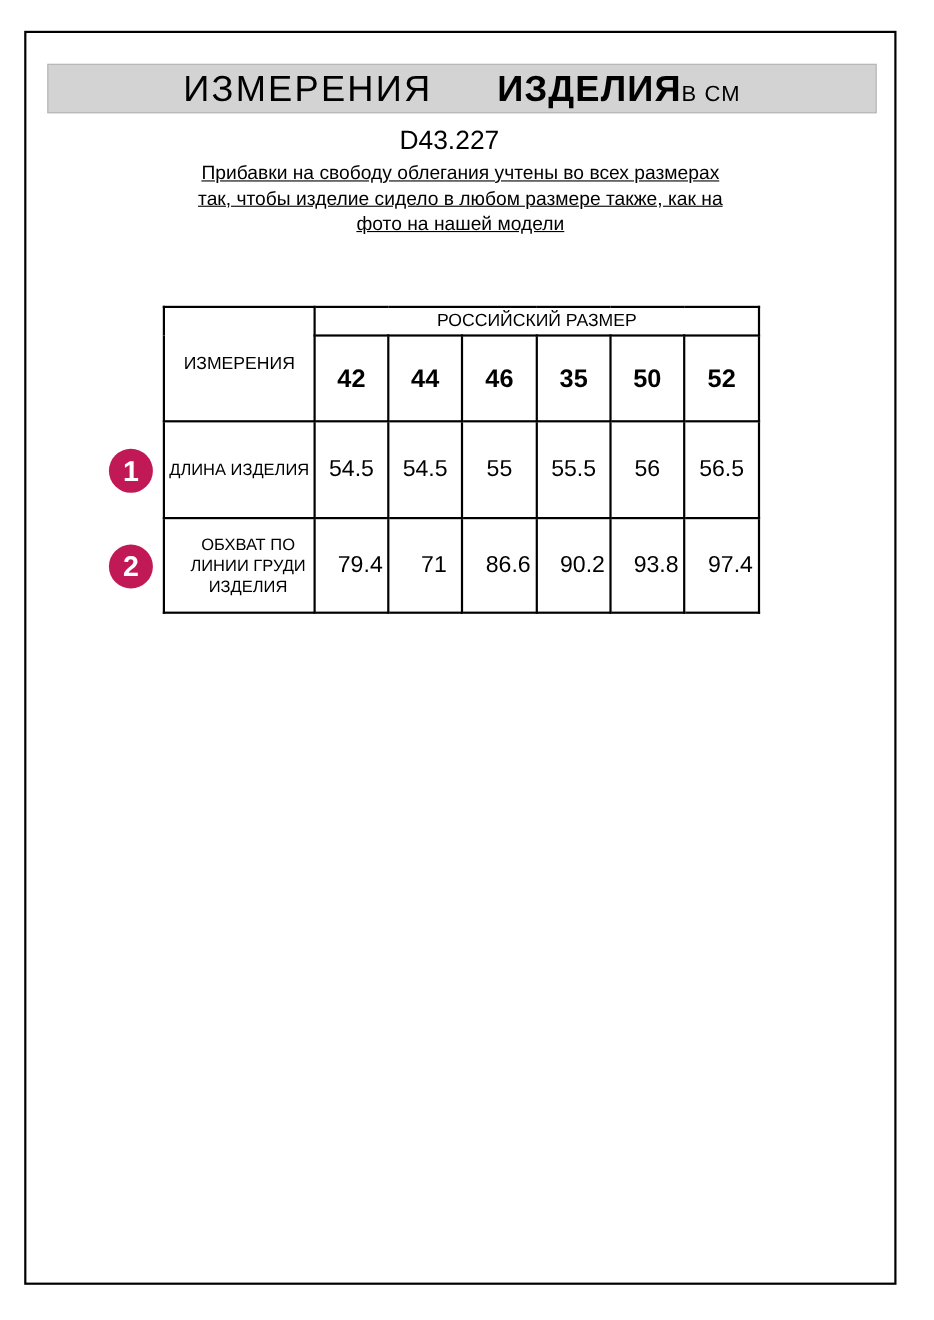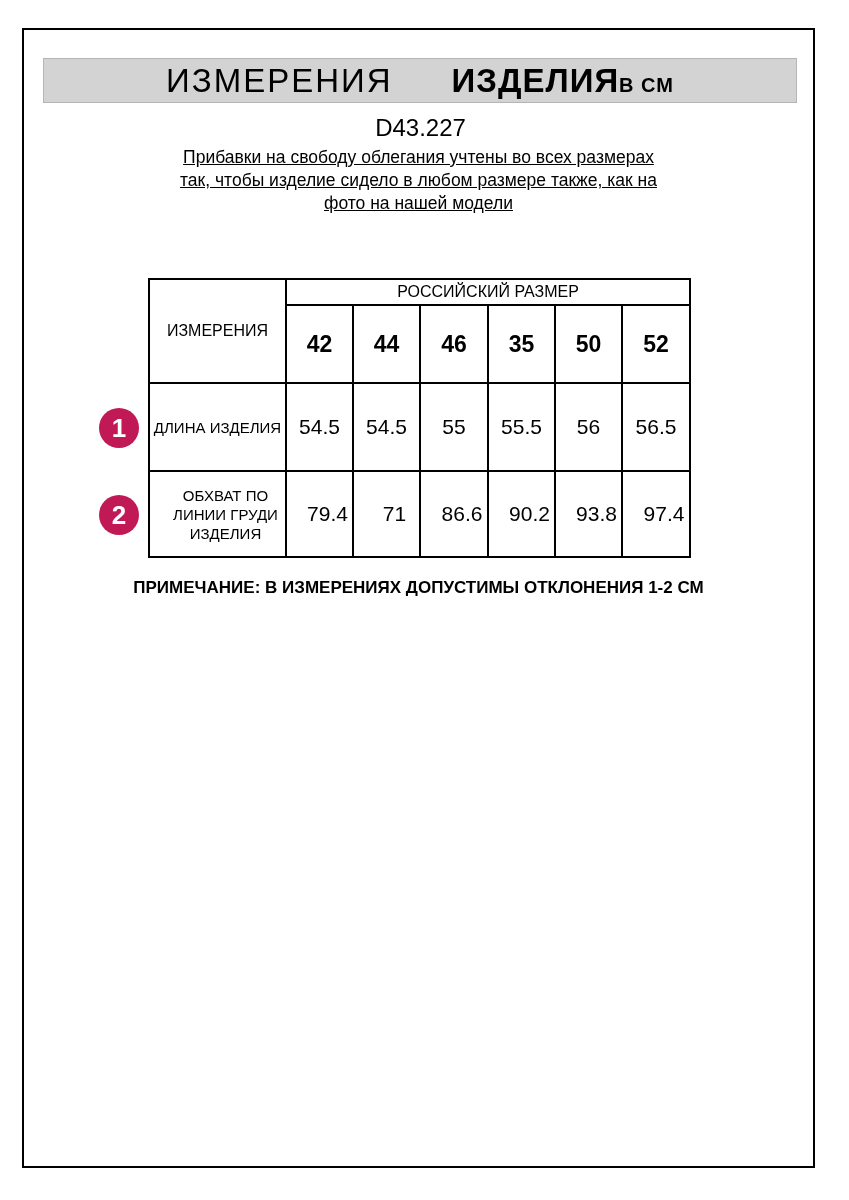--- a/index.html
+++ b/index.html
@@ -38,26 +38,26 @@
   }
   .title-bold {
     font-size: 33px;
     font-weight: 700;
     letter-spacing: 1px;
     margin-left: 59px;
     line-height: 43px;
   }
   .title-units {
     font-size: 20px;
-    font-weight: 700;
+    font-weight: 400;
     letter-spacing: 1px;
   }
   .product-code {
     position: absolute;
-    left: 24px; top: 114px;
+    left: 12px; top: 114px;
     width: 793px;
     text-align: center;
     font-size: 24px;
     font-weight: 400;
   }
   .para {
     position: absolute;
     left: 22px;
     width: 793px;
     text-align: center;
@@ -174,14 +174,13 @@
         <td class="cell-value">90.2</td>
         <td class="cell-value">93.8</td>
         <td class="cell-value">97.4</td>
       </tr>
     </tbody>
   </table>
 
   <div class="badge badge-1">1</div>
   <div class="badge badge-2">2</div>
 
-  <div class="note">ПРИМЕЧАНИЕ: В ИЗМЕРЕНИЯХ ДОПУСТИМЫ ОТКЛОНЕНИЯ 1-2 СМ</div>
 </div>
 
 </body></html>

